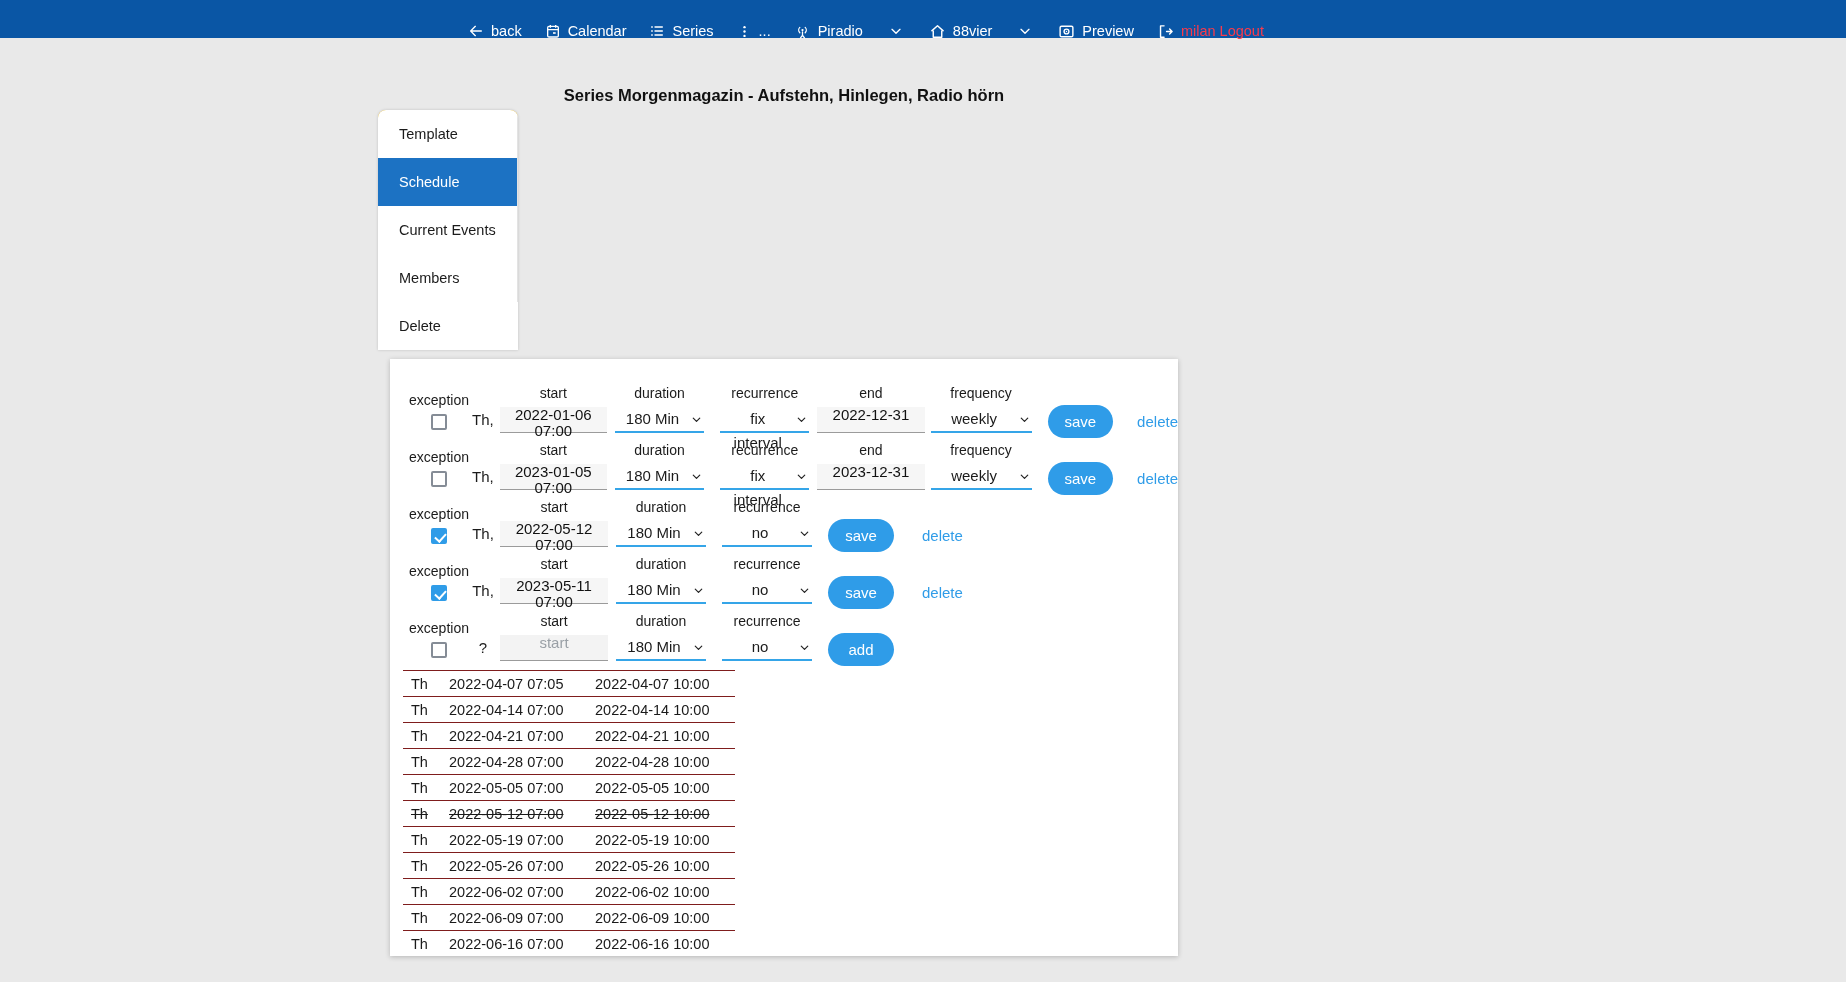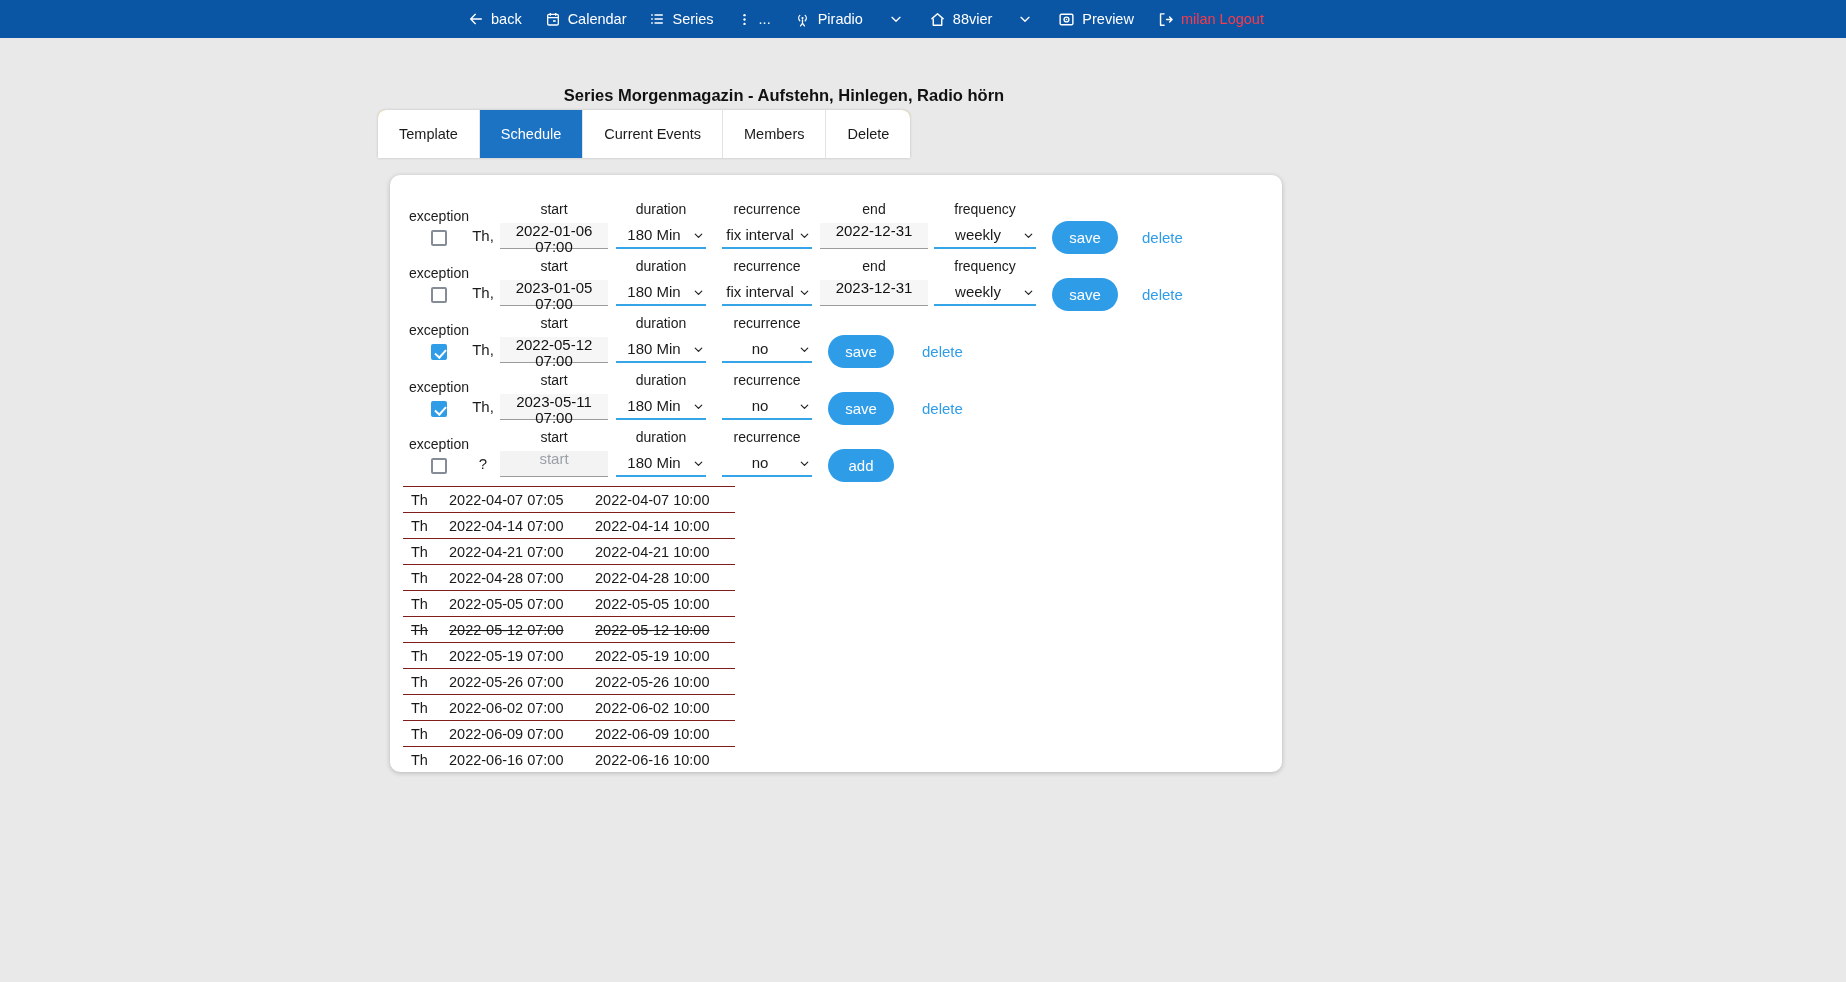--- a/index.html
+++ b/index.html
@@ -9,42 +9,42 @@
     --active-tab-bg:#1c72c3;
     --select-underline:#35a5e8;
     --logout-red:#fb3a4a;
   }
   *{box-sizing:border-box;margin:0;padding:0;}
   html,body{width:1846px;height:982px;overflow:hidden;}
   body{background:var(--page-bg);font-family:"Liberation Sans",sans-serif;color:#1b1b1b;}
 
   
   .navbar{position:relative;width:100%;height:38px;background:var(--navbar-bg);}
-  .nav-inner{position:absolute;left:468px;top:0;height:100%;display:flex;align-items:center;gap:23px;color:#fff;font-size:14.5px;white-space:nowrap;}
+  .nav-inner{position:absolute;left:468px;top:12px;height:100%;display:flex;align-items:center;gap:23px;color:#fff;font-size:14.5px;white-space:nowrap;}
   .nav-item{display:flex;align-items:center;gap:7px;cursor:pointer;}
   .nav-item .ic{display:flex;align-items:center;color:#fff;}
   .nav-danger{color:var(--logout-red);}
   .nav-chev{display:flex;align-items:center;color:#fff;margin:0 2px;cursor:pointer;}
 
   
   .content{width:788px;margin-left:390px;}
   .page-title{margin-top:48px;text-align:center;font-size:16.5px;font-weight:bold;color:#111;}
 
   .actions{display:flex;align-items:center;gap:10px;margin:13px 0 0 -8px;}
   .pill{display:inline-block;height:33px;line-height:33px;padding:0 16px;border-radius:17px;background:var(--accent-blue);color:#fff;font-size:15px;border:none;cursor:pointer;font-family:inherit;}
   .alink{color:var(--accent-blue);font-size:15px;margin-left:8px;text-decoration:none;cursor:pointer;}
 
   .tabwrap{margin:5px 0 0 -12px;}
-  .tabbar{display:inline-flex;border-radius:8px 8px 0 0;overflow:hidden;background:#eab308;box-shadow:0 0 3px rgba(0,0,0,.18);}
+  .tabbar{display:inline-flex;border-radius:8px 8px 0 0;overflow:hidden;background:#eab308;box-shadow:0 0 3px rgba(0,0,0,.18);flex-direction:column;}
   .tab{height:48px;line-height:48px;padding:0 21px;font-size:14.5px;background:#fff;color:#1b1b1b;border-right:1px solid #e3e3e3;cursor:pointer;}
   .tab:last-child{border-right:none;}
   .tab.active{background:var(--active-tab-bg);color:#fff;}
 
   
-  .card{width:892px;height:597px;margin-top:17px;background:#fff;border-radius:10px;box-shadow:0 1px 5px rgba(0,0,0,.22);padding-top:26px;overflow:hidden;}
+  .card{width:788px;height:597px;margin-top:9px;background:#fff;border-radius:0;box-shadow:0 1px 5px rgba(0,0,0,.22);padding-top:26px;overflow:hidden;}
   .frow{display:flex;align-items:flex-end;margin-bottom:9px;padding-left:20px;}
   .col{display:flex;flex-direction:column;align-items:center;gap:6px;}
   .flabel{font-size:14px;color:#1b1b1b;}
   .c-exc{width:58px;}
   .c-day{width:30px;text-align:center;padding-bottom:5px;font-size:15px;margin-left:0;}
   .c-start{width:108px;margin-left:2px;}
   .c-dur{width:90px;margin-left:8px;}
   .c-rec{width:90px;margin-left:16px;}
   .c-end{width:108px;margin-left:8px;}
   .c-freq{width:102px;margin-left:6px;}

